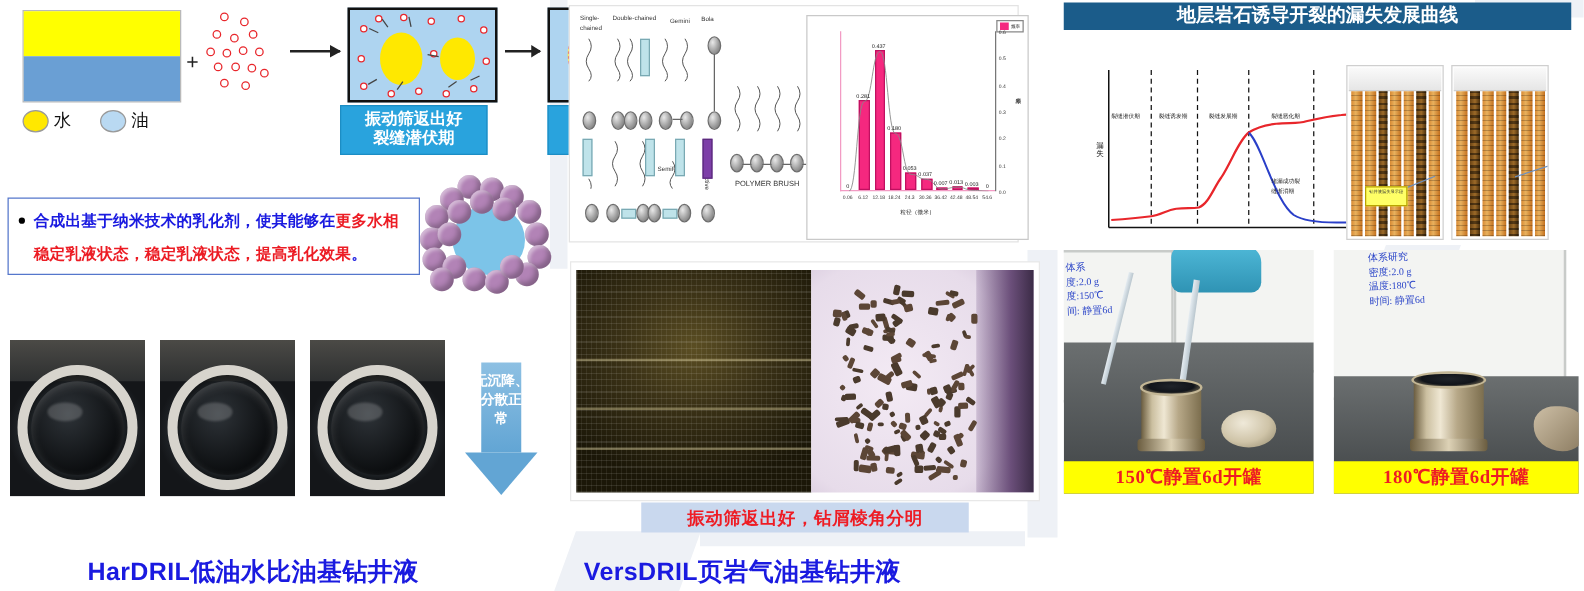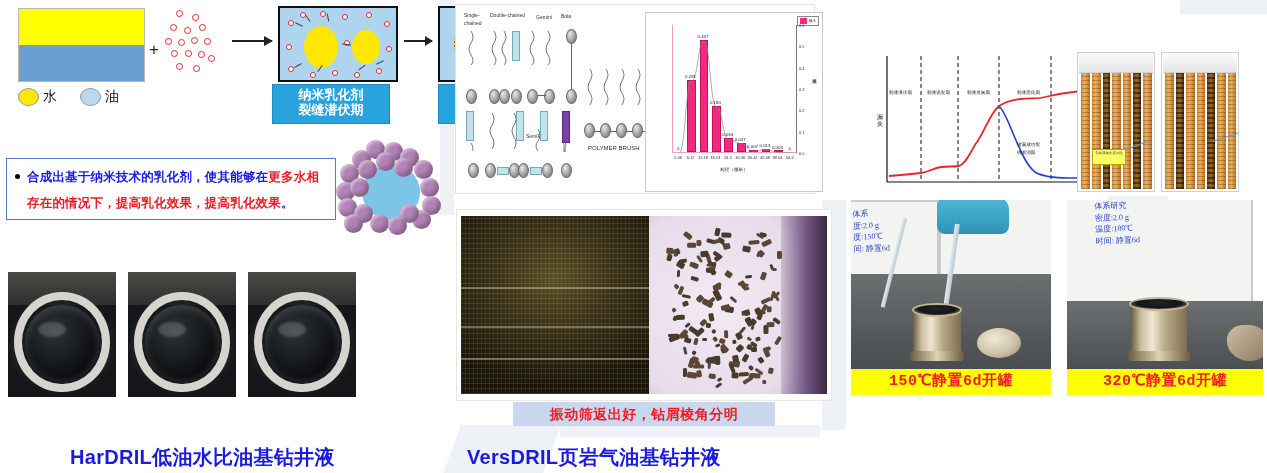--- a/index.html
+++ b/index.html
@@ -365,21 +365,21 @@
   .pipette {
     position:absolute; width:5px;
     background: linear-gradient(90deg,#e6edf2,#b9c6ce);
     transform-origin: top center;
   }
   .rb-caption {
     position:absolute; left:0; right:0; bottom:0; height:26px;
     background:#ffff00; color:#ee1c24; font-weight:bold;
     font-size:15px; text-align:center; line-height:26px;
     letter-spacing:0.5px;
-    font-family:Liberation Mono, monospace;
+    font-family:Liberation Serif, serif;
   }
 
   
   .panel-title {
     position:absolute; top: 444px; color:#1a1ae0; font-weight:bold;
     font-size:20px; letter-spacing:0.3px; white-space:nowrap;
   }
   #title-1 { left: 70px; }
   #title-2 { left: 467px; }
   #title-3 { left: 913px; }
@@ -451,38 +451,38 @@
       <div class="micro-line" style="left:78px; top:59px; width:8px; transform:rotate(-35deg);"></div>
       <div class="micro-line" style="left:96px; top:54px; width:8px; transform:rotate(-25deg);"></div>
     </div>
 
     <div class="abs arrow-2"></div>
 
     <div class="abs" style="left:438px;top:6px;width:0;height:0;"></div>
 
 
     <div class="abs label-blue" style="left:272px; top:84px; width:118px; height:40px;">
-      <div>纳米乳化剂</div>
+      <div>振动筛返出好</div>
       <div>裂缝潜伏期</div>
     </div>
 
     <div class="abs legend-row">
       <div class="legend-ell" style="left:0;top:2px;background:#ffe800;"></div>
       <div class="legend-txt" style="left:25px;">水</div>
       <div class="legend-ell" style="left:62px;top:2px;background:#b9d9f2;"></div>
       <div class="legend-txt" style="left:87px;">油</div>
     </div>
 
     <div class="abs bullet-box">
       <div class="bullet-dot"></div>
       <div class="bullet-line" style="top:10px;">
         <span class="c-blue">合成出基于纳米技术的乳化剂，使其能够在</span><span class="c-red">更多水相</span>
       </div>
       <div class="bullet-line" style="top:36px;">
-        <span class="c-red">存在的情况下，提高乳化效果，提高乳化效果</span><span class="c-blue">。</span>
+        <span class="c-red">稳定乳液状态，稳定乳液状态，提高乳化效果</span><span class="c-blue">。</span>
       </div>
     </div>
 
     <div class="abs nano-cluster">
       <div class="nc-core"></div>
       <div class="nc-ball" style="left:30px; top:0px;"></div>
       <div class="nc-ball" style="left:48px; top:2px;"></div>
       <div class="nc-ball" style="left:64px; top:8px;"></div>
       <div class="nc-ball" style="left:16px; top:10px;"></div>
       <div class="nc-ball" style="left:78px; top:20px;"></div>
@@ -521,20 +521,29 @@
     </div>
     <div class="photo ph-p1c">
       <div class="jar">
           <div class="jar-top-edge"></div>
           <div class="jar-rim"></div>
           <div class="jar-inner"></div>
           <div class="jar-gleam"></div>
         </div>
     </div>
 
+    <div class="abs down-arrow">
+      <div class="da-stem"></div>
+      <div class="da-head"></div>
+      <div class="da-text">
+        <div>无沉降、</div>
+        <div>分散正</div>
+        <div>常</div>
+      </div>
+    </div>
   </div>
 
   <div class="abs label-blue" style="left:438px; top:84px; width:110px; height:40px;">
     <div>稳定的乳滴</div>
     <div>更多的水相</div>
   </div>
 
   <div class="abs" style="left:438px; top:6px; width:110px; height:76px; border:2.5px solid #111; background:#aed4f0; box-sizing:border-box;">
     <div style="position:absolute;left:14px;top:14px;width:34px;height:44px;border-radius:50%;background:#ffe800;border:2px dotted #e8262b;box-sizing:border-box;"></div>
     <div style="position:absolute;left:62px;top:20px;width:28px;height:34px;border-radius:50%;background:#ffe800;border:2px dotted #e8262b;box-sizing:border-box;"></div>
@@ -821,20 +830,21 @@
           <div class="cut-chip" style="left: 18.0279%; top: 23.2751%; width: 3.85648px; height: 8.02975px; transform: rotate(79.2483deg); background: rgb(74, 58, 44);"></div>
           <div class="cut-chip" style="left: 36.8384%; top: 38.4018%; width: 4.02927px; height: 8.20093px; transform: rotate(77.3051deg); background: rgb(92, 70, 54);"></div>
         </div>
     </div>
 
     <div class="abs mid-caption">振动筛返出好，钻屑棱角分明</div>
   </div>
 
   <div class="abs" id="panel-right">
 
+    <div class="abs sd-header">地层岩石诱导开裂的漏失发展曲线</div>
 
     <div class="abs sd-body">
 
       <div class="axis-ylabel">
         <div>漏</div>
         <div>失</div>
       </div>
 
       <svg class="curve-svg" width="228" height="146">
 
@@ -916,21 +926,21 @@
         <div class="wb-text" style="left:28px; top:0px;">体系研究
 密度:2.0 g
 温度:180℃
 时间: 静置6d</div>
         <div class="floor" style="height:48%;"></div>
         <div class="canister" style="left:64px; top:104px; width:56px; height:52px;">
           <div class="canister-top"></div>
           <div class="canister-base"></div>
         </div>
         <div style="position:absolute; right:-6px; bottom:34px; width:42px; height:36px; border-radius:40% 50% 45% 55%; background:linear-gradient(135deg,#cdbfa6,#8a7a5f);"></div>
-        <div class="rb-caption">320℃静置6d开罐</div>
+        <div class="rb-caption">180℃静置6d开罐</div>
       </div>
     </div>
   </div>
 
   <div class="panel-title" id="title-2">VersDRIL页岩气油基钻井液</div>
   <div class="panel-title" id="title-1">HarDRIL低油水比油基钻井液</div>
 
 </div>
 
 </body></html>

